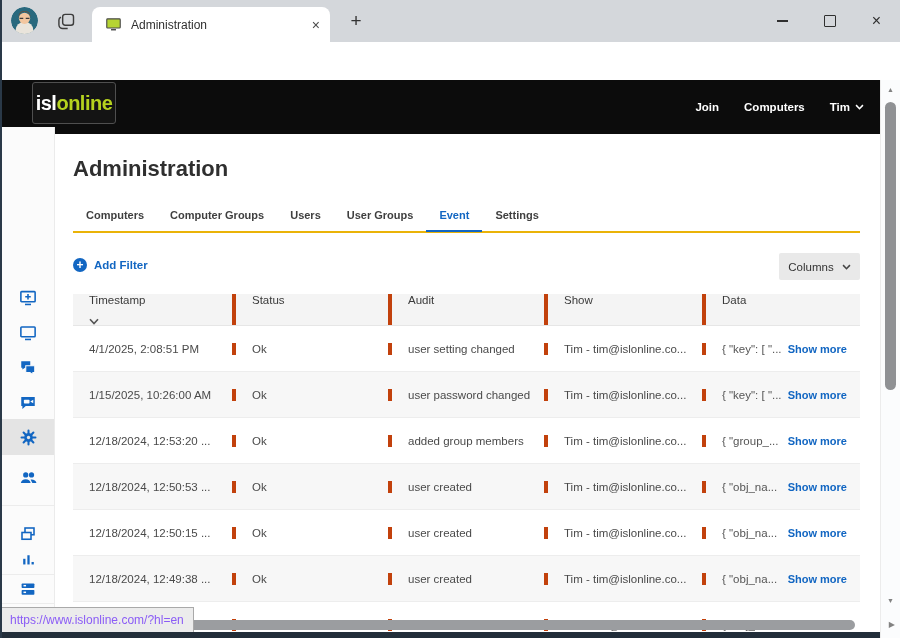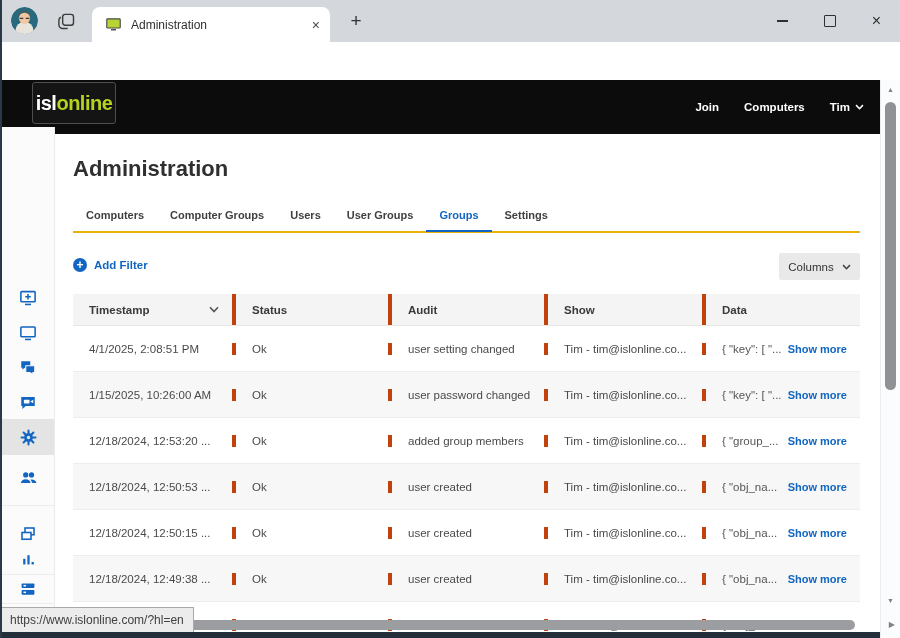--- a/index.html
+++ b/index.html
@@ -60,41 +60,41 @@
   .add-filter{position:absolute;left:73px;top:258px;display:flex;align-items:center;gap:7px;
               color:#1266c2;font-size:11.5px;font-weight:bold;}
   .plus-circle{width:14px;height:14px;border-radius:50%;background:#1266c2;color:#fff;display:flex;
                align-items:center;justify-content:center;font-size:12px;font-weight:bold;line-height:1;}
   .columns-btn{position:absolute;left:779px;top:253px;width:81px;height:27px;background:#e9e9e9;border-radius:2px;
                display:flex;align-items:center;justify-content:center;gap:8px;font-size:11.5px;color:#333;}
 
   
   .audit-table{position:absolute;left:73px;top:294px;width:787px;}
   .thead{display:flex;height:31px;background:#f4f4f4;border-bottom:1px solid #e6e6e6;}
-  .th{box-sizing:border-box;padding-left:16px;display:flex;align-items:center;font-size:11.5px;font-weight:bold;color:#3a3a3a;}
+  .th{box-sizing:border-box;padding-left:16px;display:flex;align-items:flex-start;font-size:11.5px;font-weight:normal;color:#3a3a3a;flex-direction:column;}
   .th + .th, .td + .td{border-left:4px solid #c2410c;}
   .c1{width:159px;} .c2{width:156px;} .c3{width:156px;} .c4{width:158px;} .c5{width:158px;}
   .th.c1{justify-content:space-between;padding-right:13px;color:#3a3a3a;}
   .trow{display:flex;height:45px;border-bottom:1px solid #ededed;background:#fff;align-items:center;}
   .trow:nth-child(even){background:#f7f7f7;}
   .td{box-sizing:border-box;padding-left:16px;display:flex;align-items:center;font-size:11.5px;color:#4a4a4a;
       white-space:nowrap;overflow:hidden;}
   .td.c5{justify-content:space-between;padding-right:13px;}
   .data-preview{color:#555;overflow:hidden;white-space:nowrap;}
   .show-more{color:#1266c2;font-weight:bold;font-size:11px;flex-shrink:0;margin-left:6px;}
 
   
   .v-scroll{position:absolute;right:0;top:80px;width:20px;height:558px;background:#fbfcfd;border-left:1px solid #ececec;box-sizing:border-box;}
   .v-arrow{position:absolute;left:0;width:100%;text-align:center;font-size:7px;color:#828282;}
   .v-thumb{position:absolute;top:22px;left:4px;width:11px;height:288px;background:#8f9194;border-radius:6px;}
   .h-thumb{position:absolute;left:180px;top:620px;width:675px;height:10px;background:#9b9da0;border-radius:5px;z-index:30;}
   .h-right-arrow{position:absolute;right:5px;top:620px;font-size:8px;color:#828282;z-index:30;}
   .status-tooltip{position:absolute;left:2px;top:607px;height:25px;background:#ececec;border:1px solid #a9a9a9;
                   border-left:none;border-bottom:none;display:flex;align-items:center;padding:0 9px 0 8px;
-                  font-size:12px;color:#404040;z-index:40;box-sizing:border-box;}
+                  font-size:12px;color:#8b5cf6;z-index:40;box-sizing:border-box;}
   .bottom-edge{position:absolute;left:0;top:632px;width:880px;height:6px;background:#222e3a;z-index:35;}
 
   .chev{display:inline-flex;}
 </style>
 </head>
 <body>
 
 <div id="win">
   <div class="left-edge"></div>
 
@@ -286,21 +286,21 @@
 
   </div>
 
   <div class="main-title">Administration</div>
 
   <div class="tabs">
     <div class="tab-item">Computers</div>
     <div class="tab-item">Computer Groups</div>
     <div class="tab-item">Users</div>
     <div class="tab-item">User Groups</div>
-    <div class="tab-item active">Groups</div>
+    <div class="tab-item active">Event</div>
     <div class="tab-item">Settings</div>
   </div>
 
   <div class="add-filter">
     <span class="plus-circle">+</span>
     <span>Add Filter</span>
   </div>
 
   <div class="columns-btn">
     <span>Columns</span>

